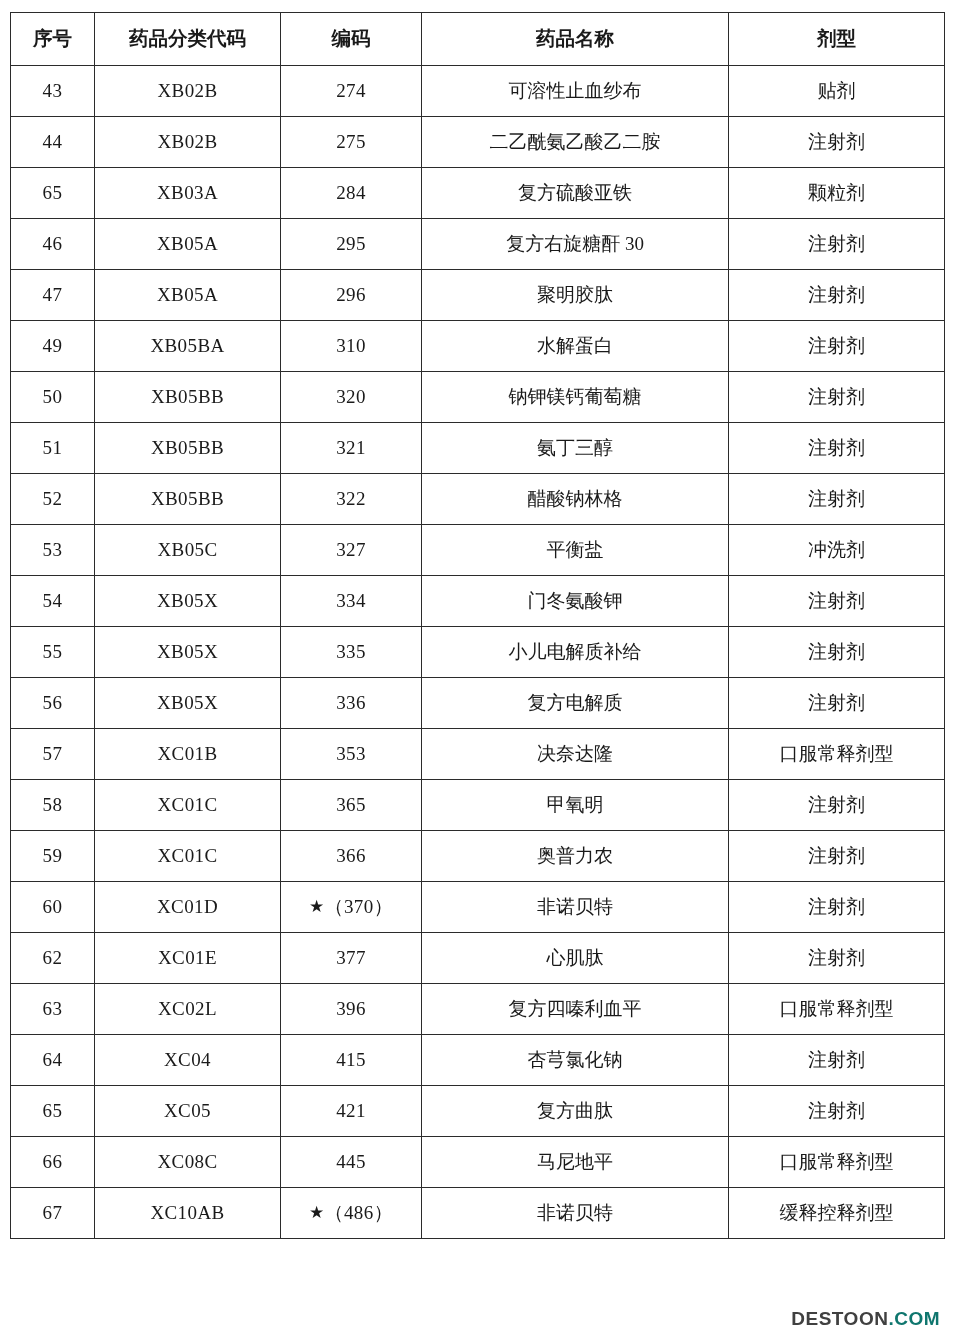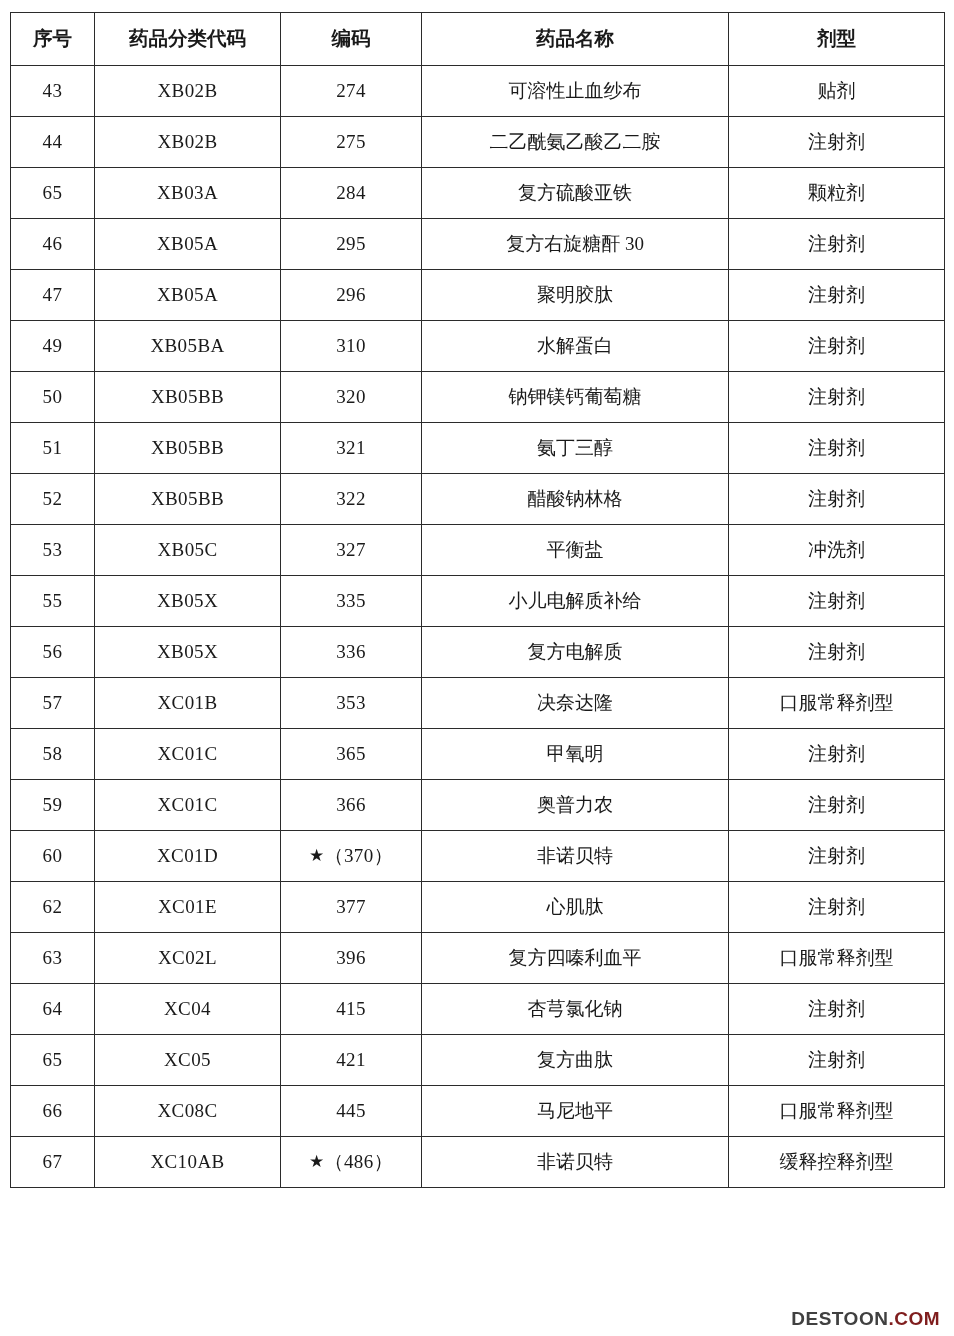--- a/index.html
+++ b/index.html
@@ -61,21 +61,21 @@
   .watermark {
     position: absolute;
     right: 14px;
     bottom: 6px;
     font-family: "Liberation Sans", sans-serif;
     font-weight: bold;
     font-size: 19px;
     letter-spacing: 0.5px;
   }
   .wm-red { color: #404040; }
-  .wm-gray { color: #7f1d1d; }
+  .wm-gray { color: #0f766e; }
 </style>
 </head>
 <body>
 
 <div class="page">
   <table class="drug-table">
     <colgroup>
       <col class="c0">
         <col class="c1">
         <col class="c2">
@@ -156,20 +156,27 @@
           <td>注射剂</td>
         </tr>
         <tr>
           <td class="num-col">53</td>
           <td class="code-col">XB05C</td>
           <td class="code-col">327</td>
           <td>平衡盐</td>
           <td>冲洗剂</td>
         </tr>
         <tr>
+          <td class="num-col">54</td>
+          <td class="code-col">XB05X</td>
+          <td class="code-col">334</td>
+          <td>门冬氨酸钾</td>
+          <td>注射剂</td>
+        </tr>
+        <tr>
           <td class="num-col">55</td>
           <td class="code-col">XB05X</td>
           <td class="code-col">335</td>
           <td>小儿电解质补给</td>
           <td>注射剂</td>
         </tr>
         <tr>
           <td class="num-col">56</td>
           <td class="code-col">XB05X</td>
           <td class="code-col">336</td>

